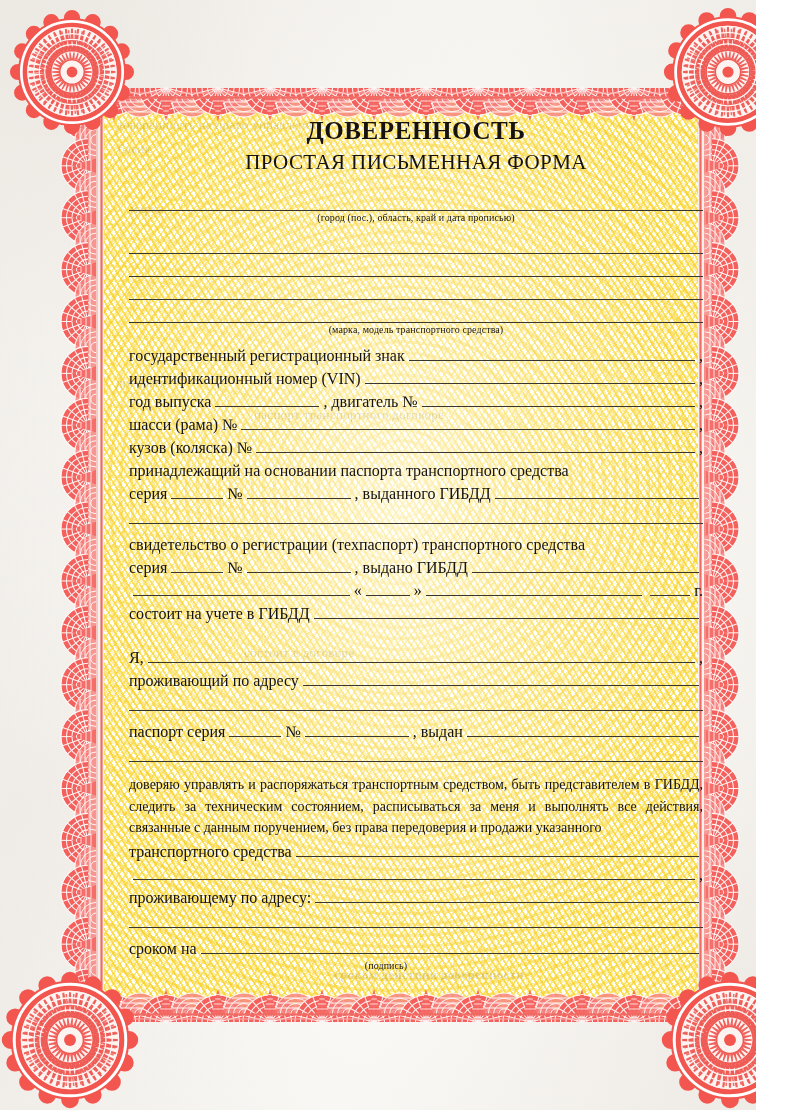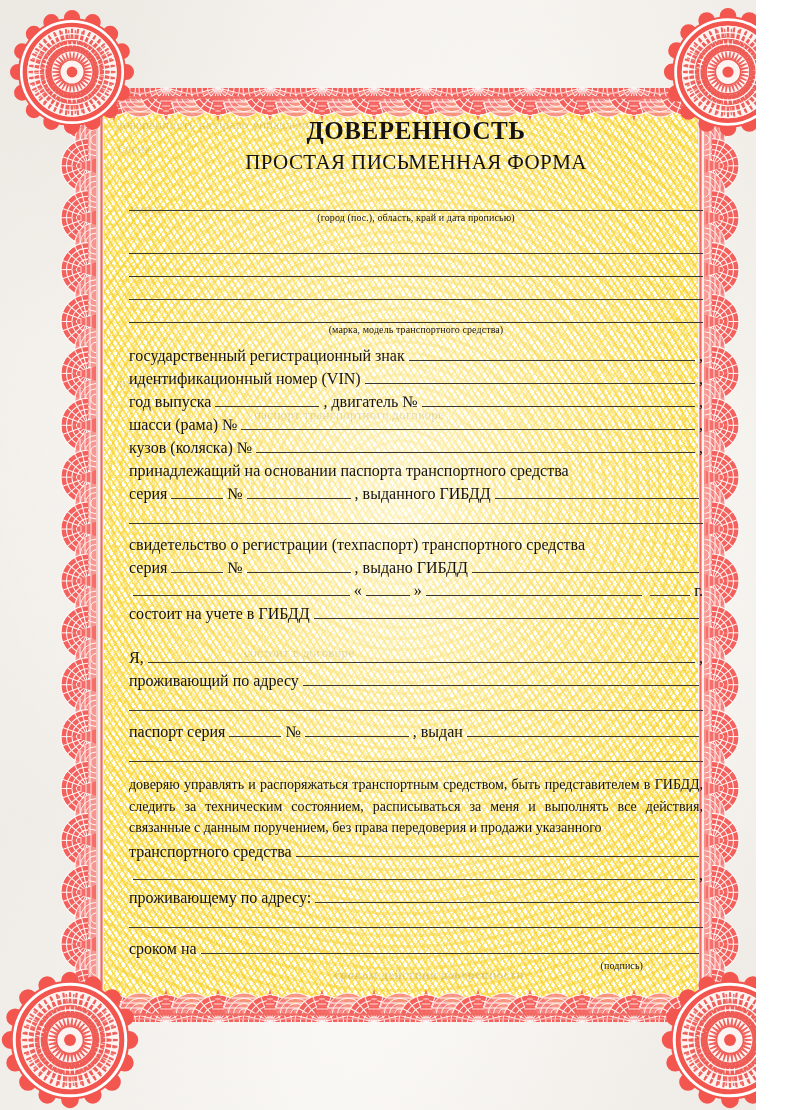--- a/index.html
+++ b/index.html
@@ -172,21 +172,21 @@
   .rule.tight { margin-top: 6px; }
 
   .caption {
     text-align: center;
     font-size: 10px;
     letter-spacing: .1px;
     margin-top: 1px;
     color: #1a1713;
   }
   .caption.right {
-    text-align: right;
+    text-align: center;
     padding-right: 60px;
   }
 
   
   .row {
     font-size: 16px;
     line-height: 21px;
     white-space: nowrap;
     display: flex;
     align-items: baseline;

